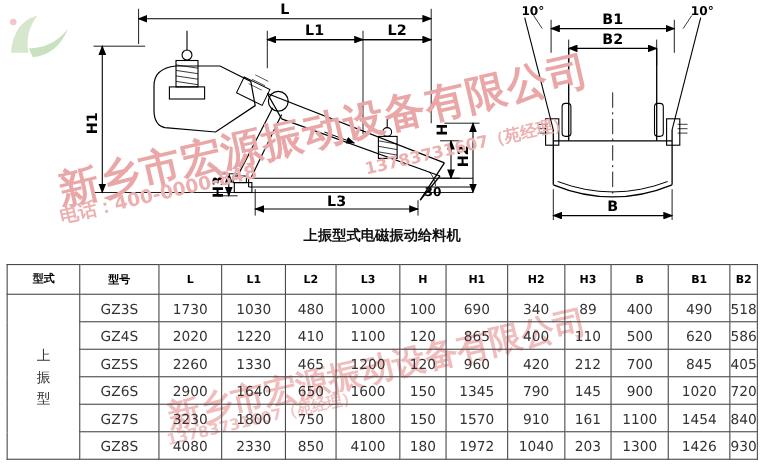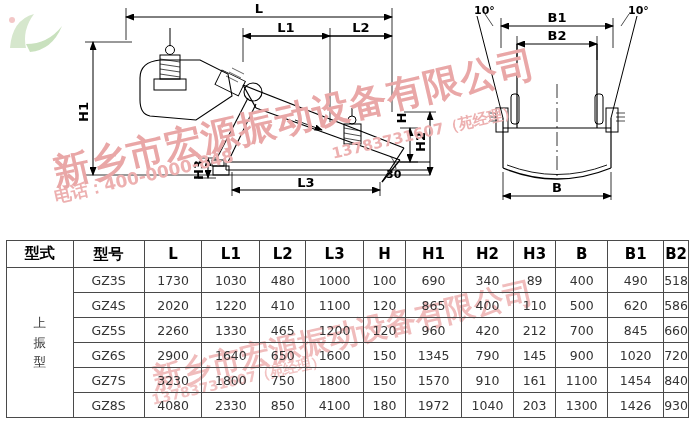--- a/index.html
+++ b/index.html
@@ -66,21 +66,21 @@
   #spec-table td,#spec-table th{
     border:1px solid #4a4a4a;
     text-align:center;
     font-size:12.5px;
     color:#333;
     height:24px;
     font-family:"DejaVu Sans",sans-serif;
     padding:0;
   }
   #spec-table thead th{
-    font-weight:bold;color:#000;font-size:15px;height:26px;
+    font-weight:bold;color:#000;font-size:10px;height:26px;
   }
   #spec-table tbody td{font-weight:normal;}
   .typecell{
     width:68px;font-weight:bold;color:#000;font-size:13px;
     line-height:1.55;
   }
   .typecell span{display:block;}
   .c-model{width:72px;}
   .c-L{width:58px;}
   .c-L1{width:58px;}
@@ -255,20 +255,21 @@
       <circle cx="12" cy="20" r="3" fill="#f0b9b9" opacity="0.8"></circle>
     </svg>
   </div>
 
   <div class="wm" id="wm-company">新乡市宏源振动设备有限公司</div>
   <div class="wm" id="wm-phone">电话：400-0000-848</div>
   <div class="wm" id="wm-contact">13783731607（苑经理）</div>
   <div class="wm" id="wm-company2">新乡市宏源振动设备有限公司</div>
   <div class="wm" id="wm-phone2">13783731607（苑经理）</div>
 
+  <div id="caption">上振型式电磁振动给料机</div>
 
   <table id="spec-table">
     <thead>
       <tr>
         <th class="typecell">型式</th>
         <th class="c-model">型号</th>
         <th class="c-L">L</th>
         <th class="c-L1">L1</th>
         <th class="c-L2">L2</th>
         <th class="c-L3">L3</th>
@@ -320,21 +321,21 @@
         <td>2260</td>
         <td>1330</td>
         <td>465</td>
         <td>1200</td>
         <td>120</td>
         <td>960</td>
         <td>420</td>
         <td>212</td>
         <td>700</td>
         <td>845</td>
-        <td>660</td>
+        <td>405</td>
       </tr>
       <tr>
         <td>GZ6S</td>
         <td>2900</td>
         <td>1640</td>
         <td>650</td>
         <td>1600</td>
         <td>150</td>
         <td>1345</td>
         <td>790</td>

